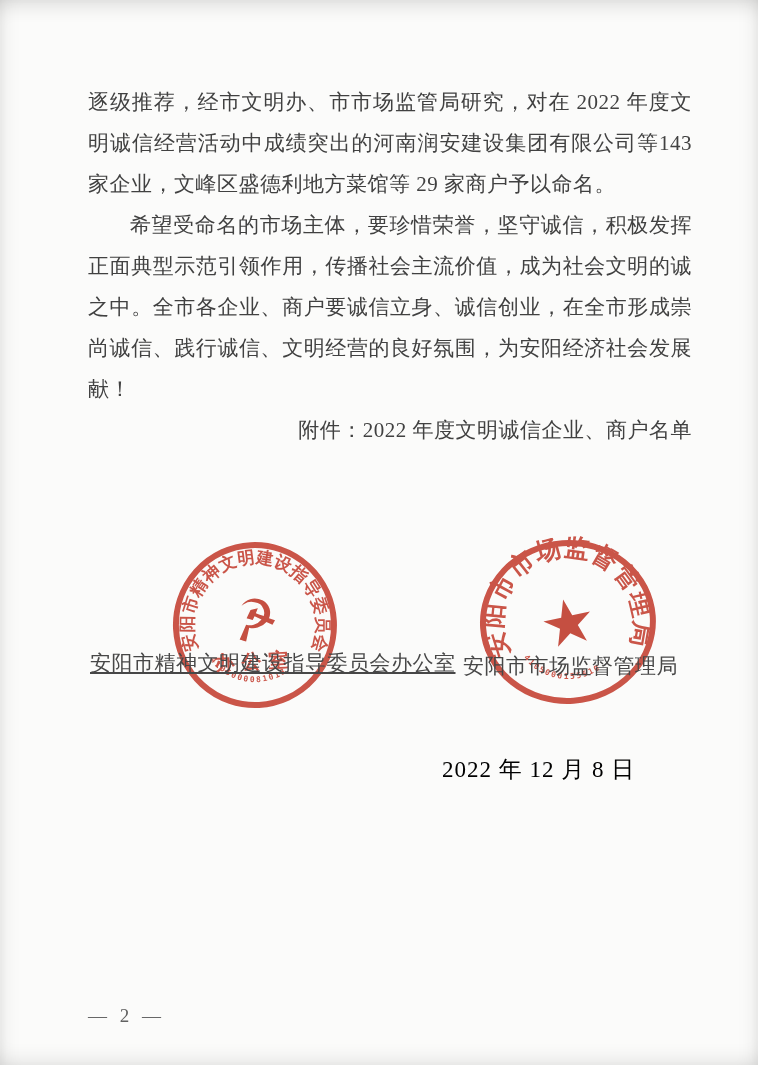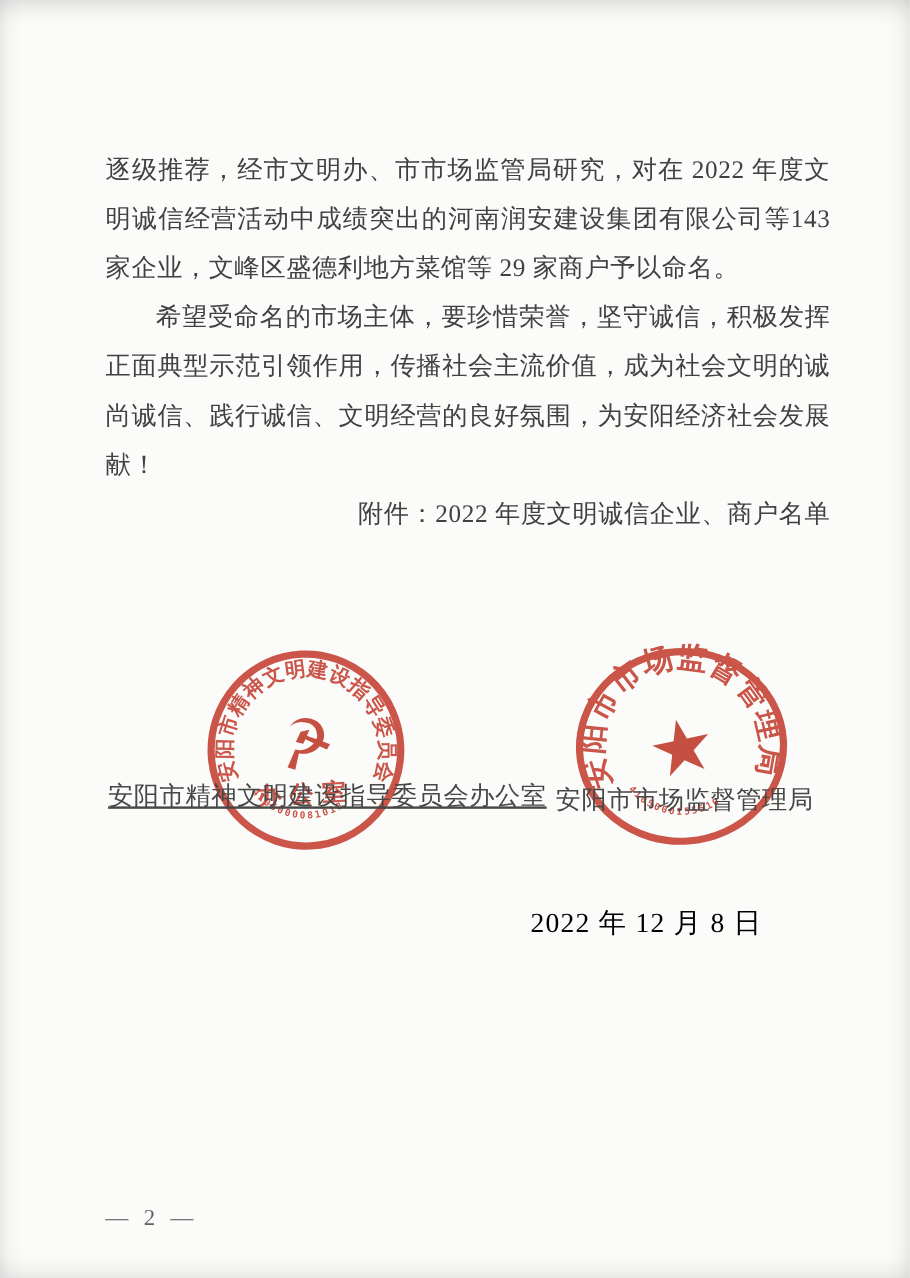--- a/index.html
+++ b/index.html
@@ -18,21 +18,20 @@
       inset 0 -16px 20px -12px rgba(0,0,0,.10),
       inset 16px 0 20px -14px rgba(0,0,0,.09),
       inset -16px 0 20px -14px rgba(0,0,0,.09);
   }
   .body-text{
     position:absolute;
     left:88px;top:82px;width:604px;
     font-size:21px;line-height:41px;
     color:#414141;
     letter-spacing:.5px;
-    margin-top:39px;
   }
   .ln{white-space:nowrap;}
   .ln.j{white-space:normal;text-align:justify;text-align-last:justify;}
   .ln.ind{text-indent:2em;text-align:right;}
   .sig{
     position:absolute;
     font-size:21px;color:#474747;letter-spacing:.5px;
     white-space:nowrap;
   }
   .sig-left{left:90px;top:649px;text-decoration:underline;}
@@ -67,20 +66,21 @@
 <body>
 
 <div class="page">
 
   <div class="body-text">
     <div class="ln j">逐级推荐，经市文明办、市市场监管局研究，对在 2022 年度文</div>
     <div class="ln j">明诚信经营活动中成绩突出的河南润安建设集团有限公司等143</div>
     <div class="ln">家企业，文峰区盛德利地方菜馆等 29 家商户予以命名。</div>
     <div class="ln ind j">希望受命名的市场主体，要珍惜荣誉，坚守诚信，积极发挥</div>
     <div class="ln j">正面典型示范引领作用，传播社会主流价值，成为社会文明的诚</div>
+    <div class="ln j">之中。全市各企业、商户要诚信立身、诚信创业，在全市形成崇</div>
     <div class="ln j">尚诚信、践行诚信、文明经营的良好氛围，为安阳经济社会发展</div>
     <div class="ln">献！</div>
     <div class="ln ind">附件：2022 年度文明诚信企业、商户名单</div>
   </div>
 
   <svg class="seal seal-left" width="170" height="170" viewBox="0 0 170 170">
     <defs>
       <path id="arcL" d="M 25.7 105.2 A 62 62 0 1 1 142.3 105.2" fill="none"></path>
       <path id="arcLb" d="M 37.3 116.7 A 57 57 0 0 0 130.7 116.7" fill="none"></path>
     </defs>

